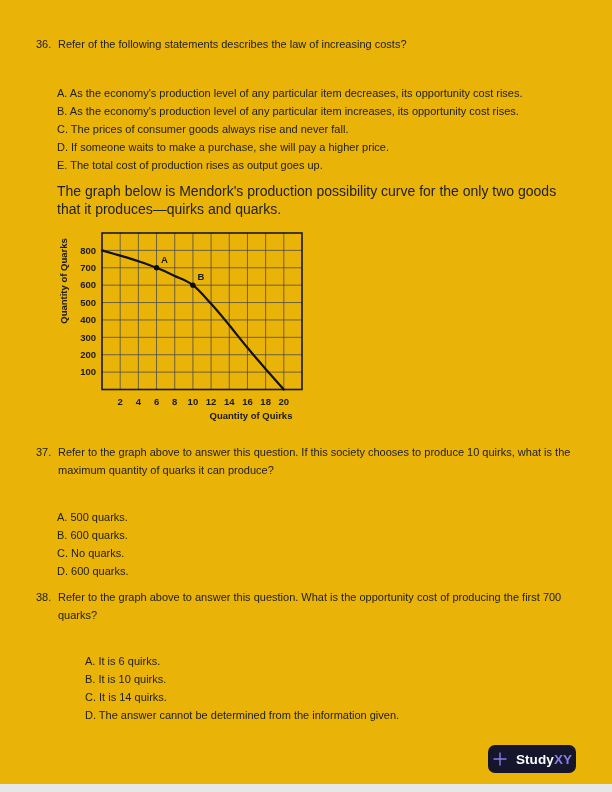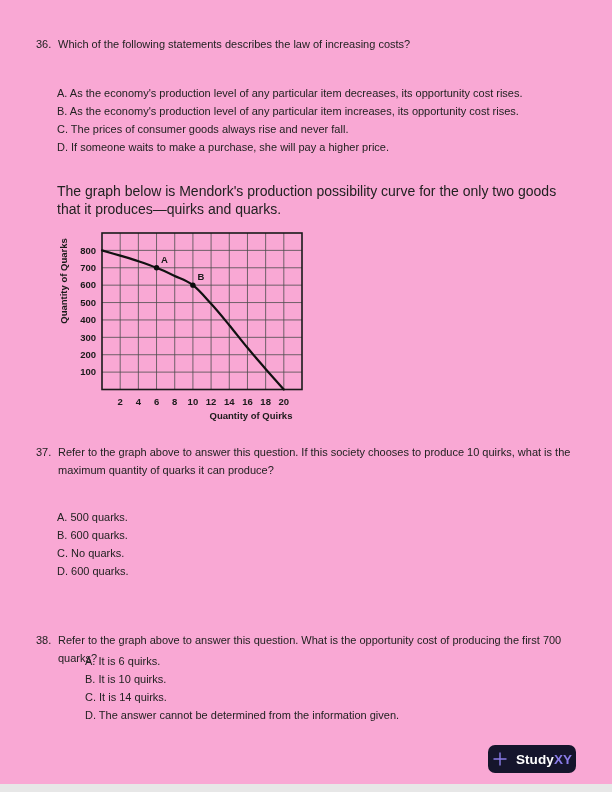--- a/index.html
+++ b/index.html
@@ -22,31 +22,32 @@
     position:absolute;left:488px;top:745px;width:88px;height:28px;
     border-radius:7px;display:flex;align-items:center;justify-content:center;
     gap:8px;
   }
   .logo .brand{font-size:13.5px;font-weight:bold;letter-spacing:0.1px;}
   .page-edge{position:absolute;left:0;top:784px;width:612px;height:8px;background:#e7e7e7;}
 </style>
 </head>
 <body>
 
-<div class="page" style="background: #f9a8d4; color: rgb(34, 34, 34);">
+<div class="page" style="background: #eab308; color: rgb(34, 34, 34);">
 
   <div class="question" style="left:36px;top:35px;width:560px;">
     <div class="qnum">36.</div>
-    <div class="qtext" style="width:530px;">Which of the following statements describes the law of increasing costs?</div>
+    <div class="qtext" style="width:530px;">Refer of the following statements describes the law of increasing costs?</div>
   </div>
   <div class="opts" style="left:57px;top:84px;">
     <div class="opt">A. As the economy's production level of any particular item decreases, its opportunity cost rises.</div>
     <div class="opt">B. As the economy's production level of any particular item increases, its opportunity cost rises.</div>
     <div class="opt">C. The prices of consumer goods always rise and never fall.</div>
     <div class="opt">D. If someone waits to make a purchase, she will pay a higher price.</div>
+    <div class="opt">E. The total cost of production rises as output goes up.</div>
   </div>
 
   <div class="intro" style="left:57px;top:182px;width:500px;">The graph below is Mendork's production possibility curve for the only two goods that it produces—quirks and quarks.</div>
 
   <div class="chart-wrap">
     <svg id="ppf-svg" width="265" height="202" viewBox="0 0 265 202">
         <line x1="70.18181818181819" y1="7" x2="70.18181818181819" y2="163.5" stroke="#4d4d4d" stroke-width="0.8"></line>
         <line x1="88.36363636363637" y1="7" x2="88.36363636363637" y2="163.5" stroke="#4d4d4d" stroke-width="0.8"></line>
         <line x1="106.54545454545453" y1="7" x2="106.54545454545453" y2="163.5" stroke="#4d4d4d" stroke-width="0.8"></line>
         <line x1="124.72727272727273" y1="7" x2="124.72727272727273" y2="163.5" stroke="#4d4d4d" stroke-width="0.8"></line>
@@ -97,21 +98,21 @@
     <div class="qnum">37.</div>
     <div class="qtext" style="width:518px;">Refer to the graph above to answer this question. If this society chooses to produce 10 quirks, what is the maximum quantity of quarks it can produce?</div>
   </div>
   <div class="opts" style="left:57px;top:508px;">
     <div class="opt">A. 500 quarks.</div>
     <div class="opt">B. 600 quarks.</div>
     <div class="opt">C. No quarks.</div>
     <div class="opt">D. 600 quarks.</div>
   </div>
 
-  <div class="question" style="left:36px;top:588px;width:560px;margin-top:43px;">
+  <div class="question" style="left:36px;top:588px;width:560px;">
     <div class="qnum">38.</div>
     <div class="qtext" style="width:518px;">Refer to the graph above to answer this question. What is the opportunity cost of producing the first 700 quarks?</div>
   </div>
   <div class="opts" style="left:57px;top:652px;margin-left:28px;">
     <div class="opt">A. It is 6 quirks.</div>
     <div class="opt">B. It is 10 quirks.</div>
     <div class="opt">C. It is 14 quirks.</div>
     <div class="opt">D. The answer cannot be determined from the information given.</div>
   </div>
 

